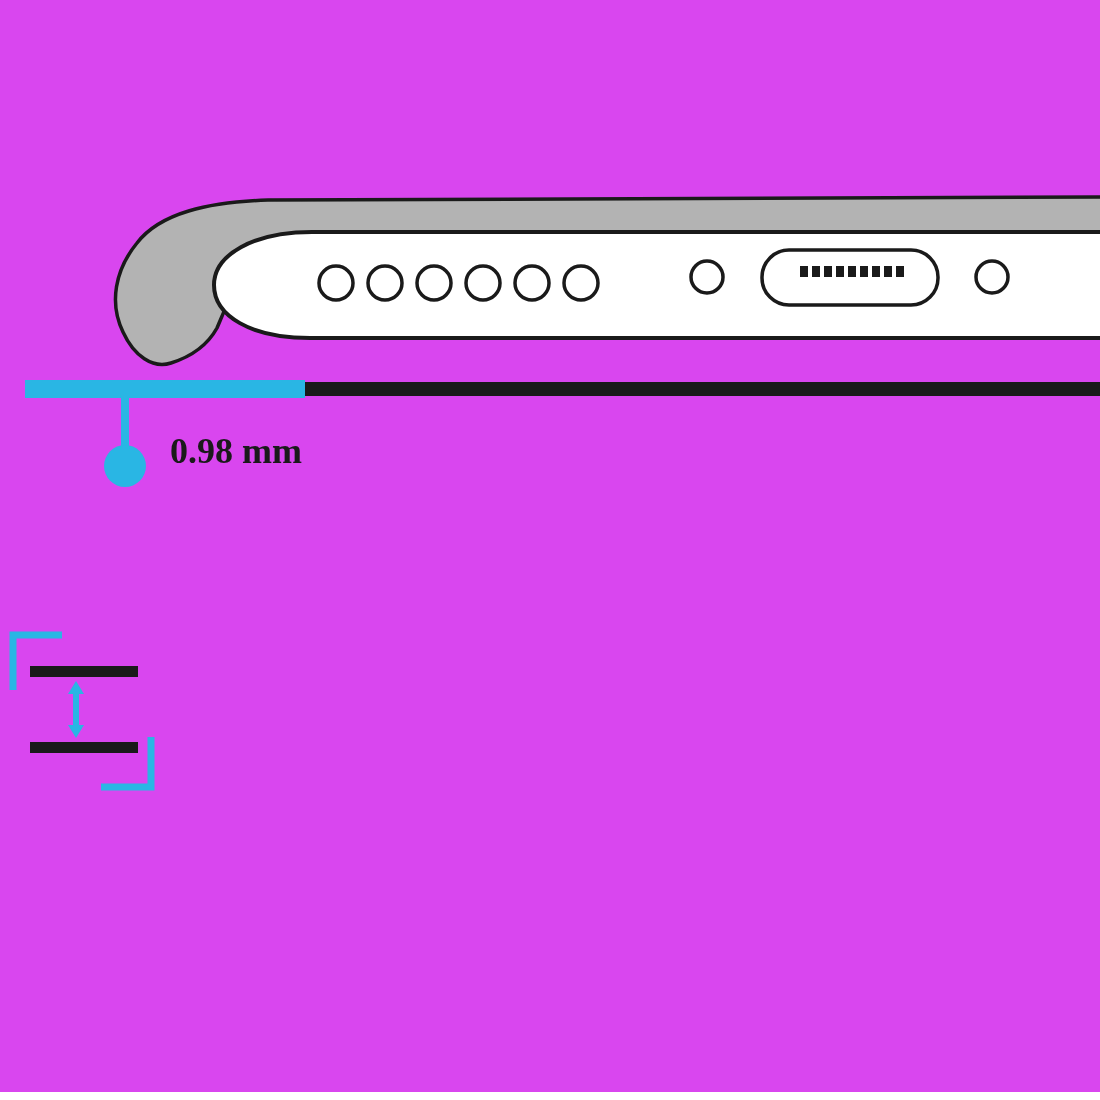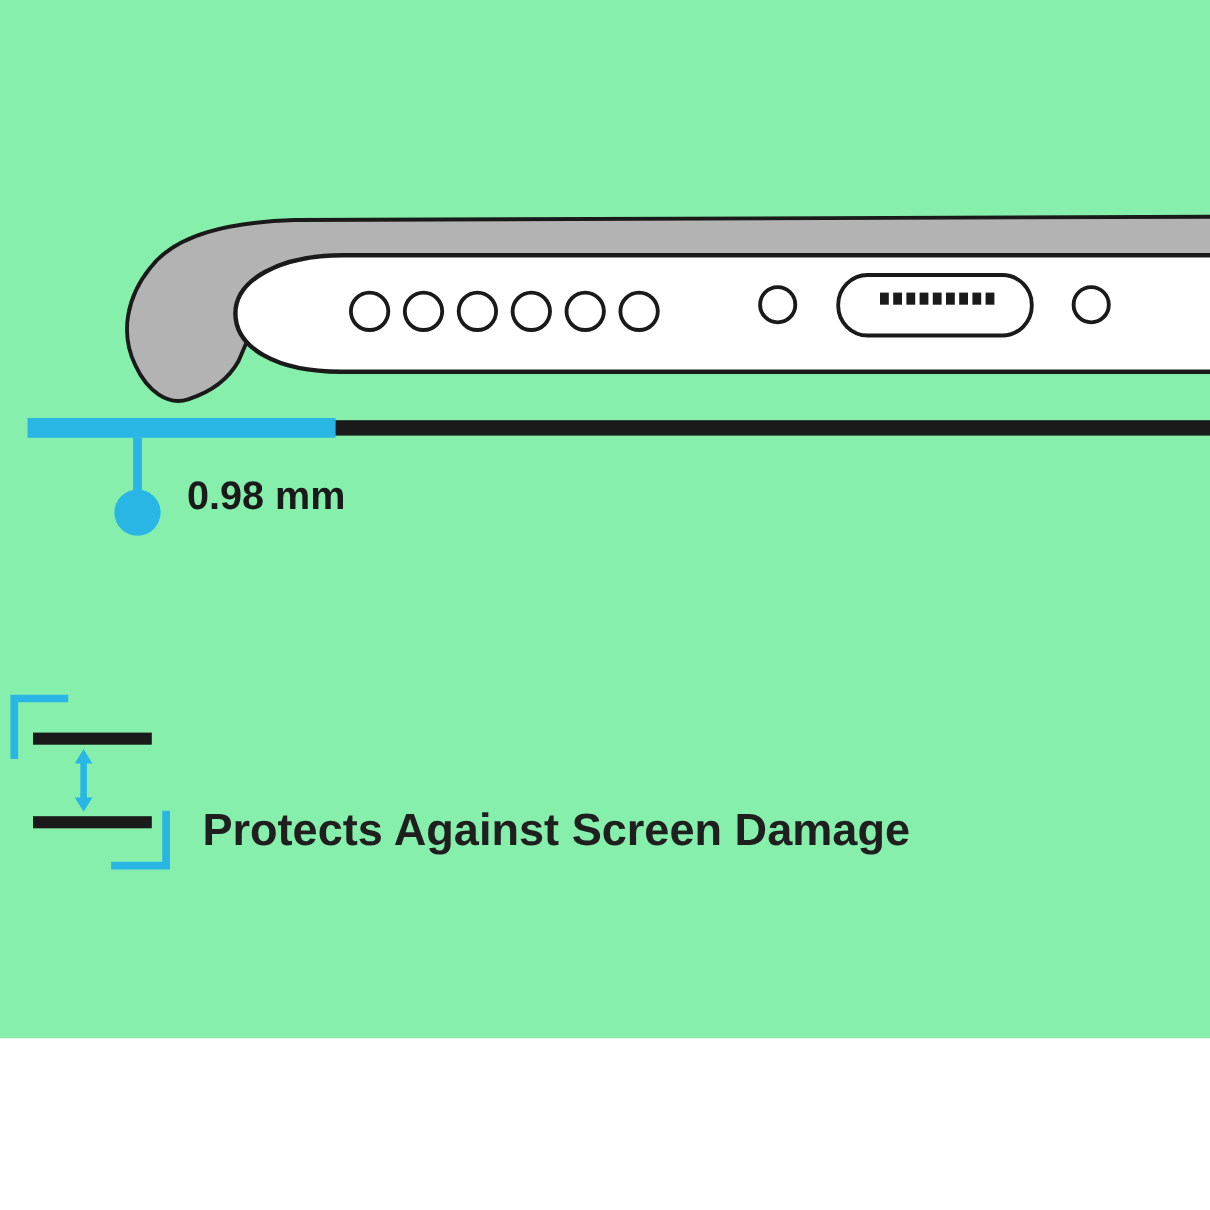--- a/index.html
+++ b/index.html
@@ -1,21 +1,21 @@
 <!DOCTYPE html>
 <html><head>
 <meta charset="utf-8">
 <style>
   html,body{margin:0;padding:0;background:#ffffff;}
   #stage{
     position:relative;
-    width:1100px;height:944px;
-    background:#86efac;
+    width:1100px;height:1092px;
+    background:#d946ef;
     overflow:hidden;
-    font-family:Liberation Sans, sans-serif;
+    font-family:Liberation Serif, serif;
   }
   #art{position:absolute;left:0;top:0;}
   .label{
     position:absolute;
     color:#1a1a1a;
     white-space:nowrap;
   }
   .measure-label{
     left:170px;top:430px;
     font-size:36px;font-weight:bold;
@@ -106,15 +106,14 @@
         <polygon points="76,681 68,694 84,694"></polygon>
         <polygon points="76,738 68,725 84,725"></polygon>
       </g>
       <path d="M 151 737 L 151 787 L 101 787" fill="none" stroke="#29b6e4" stroke-width="7"></path>
     </g>
   </svg>
 
   <div class="label measure-label">0.98 mm</div>
 
 
-  <div class="label feature-subtitle">Protects Against Screen Damage</div>
 
 </div>
 
 </body></html>

